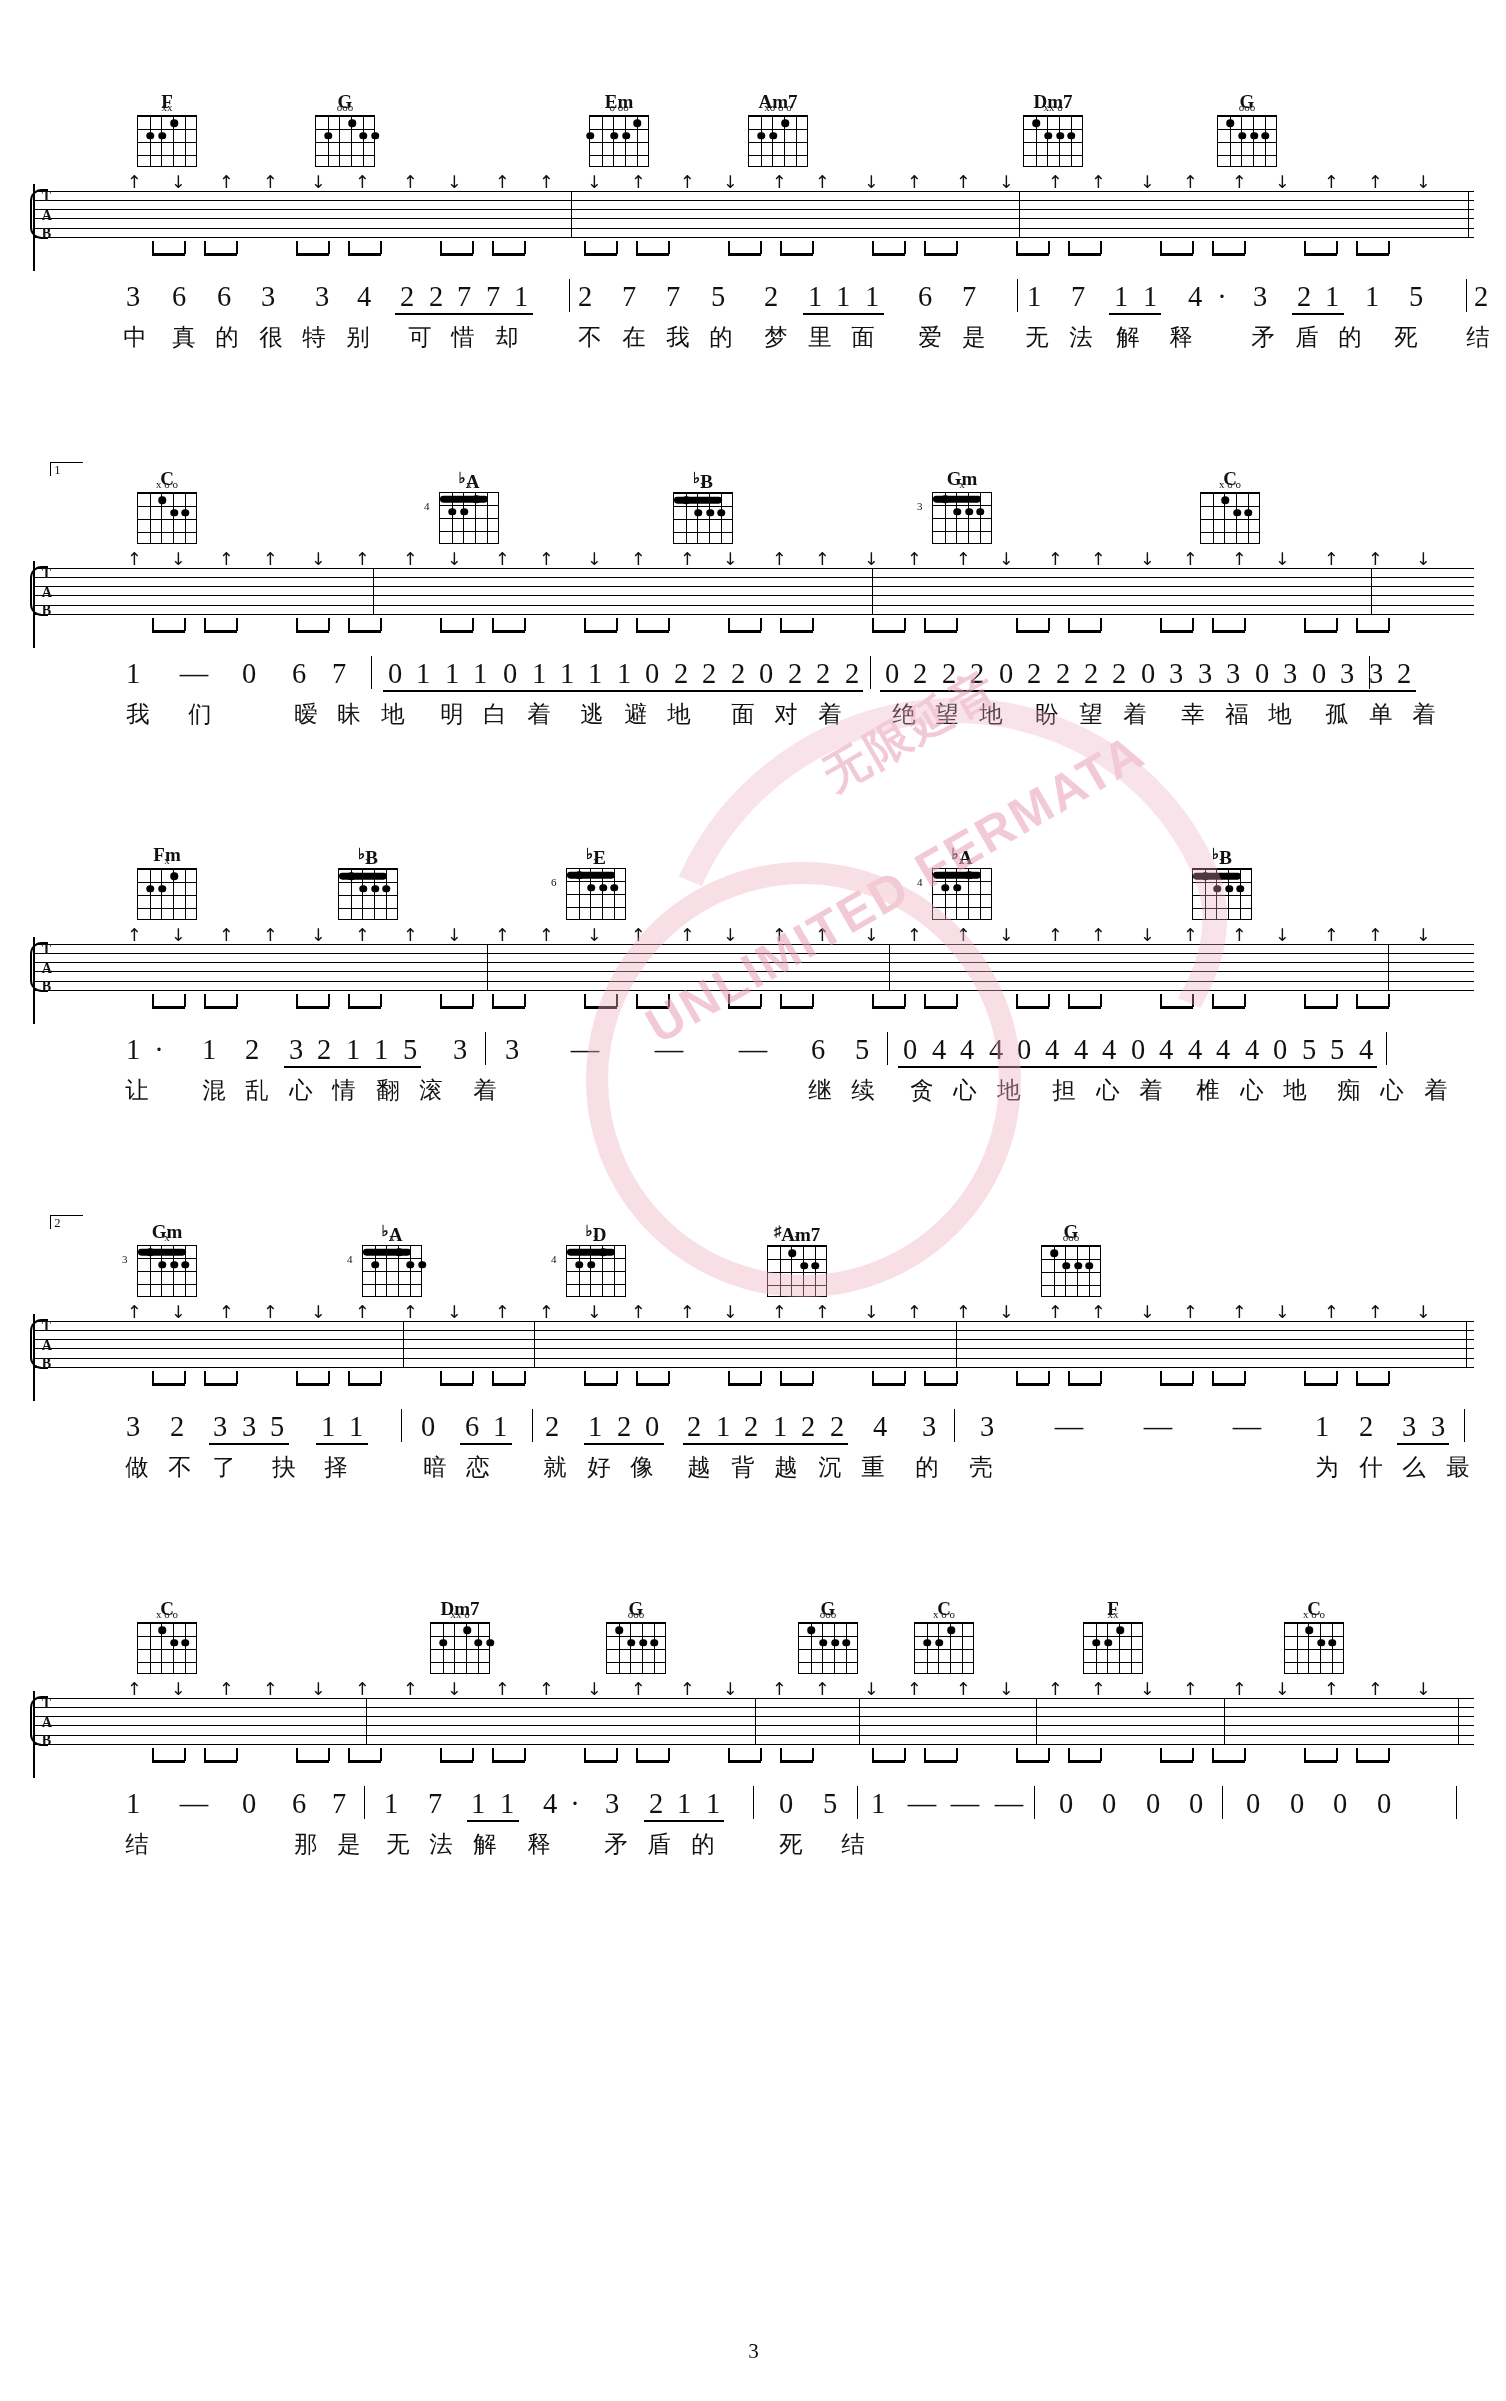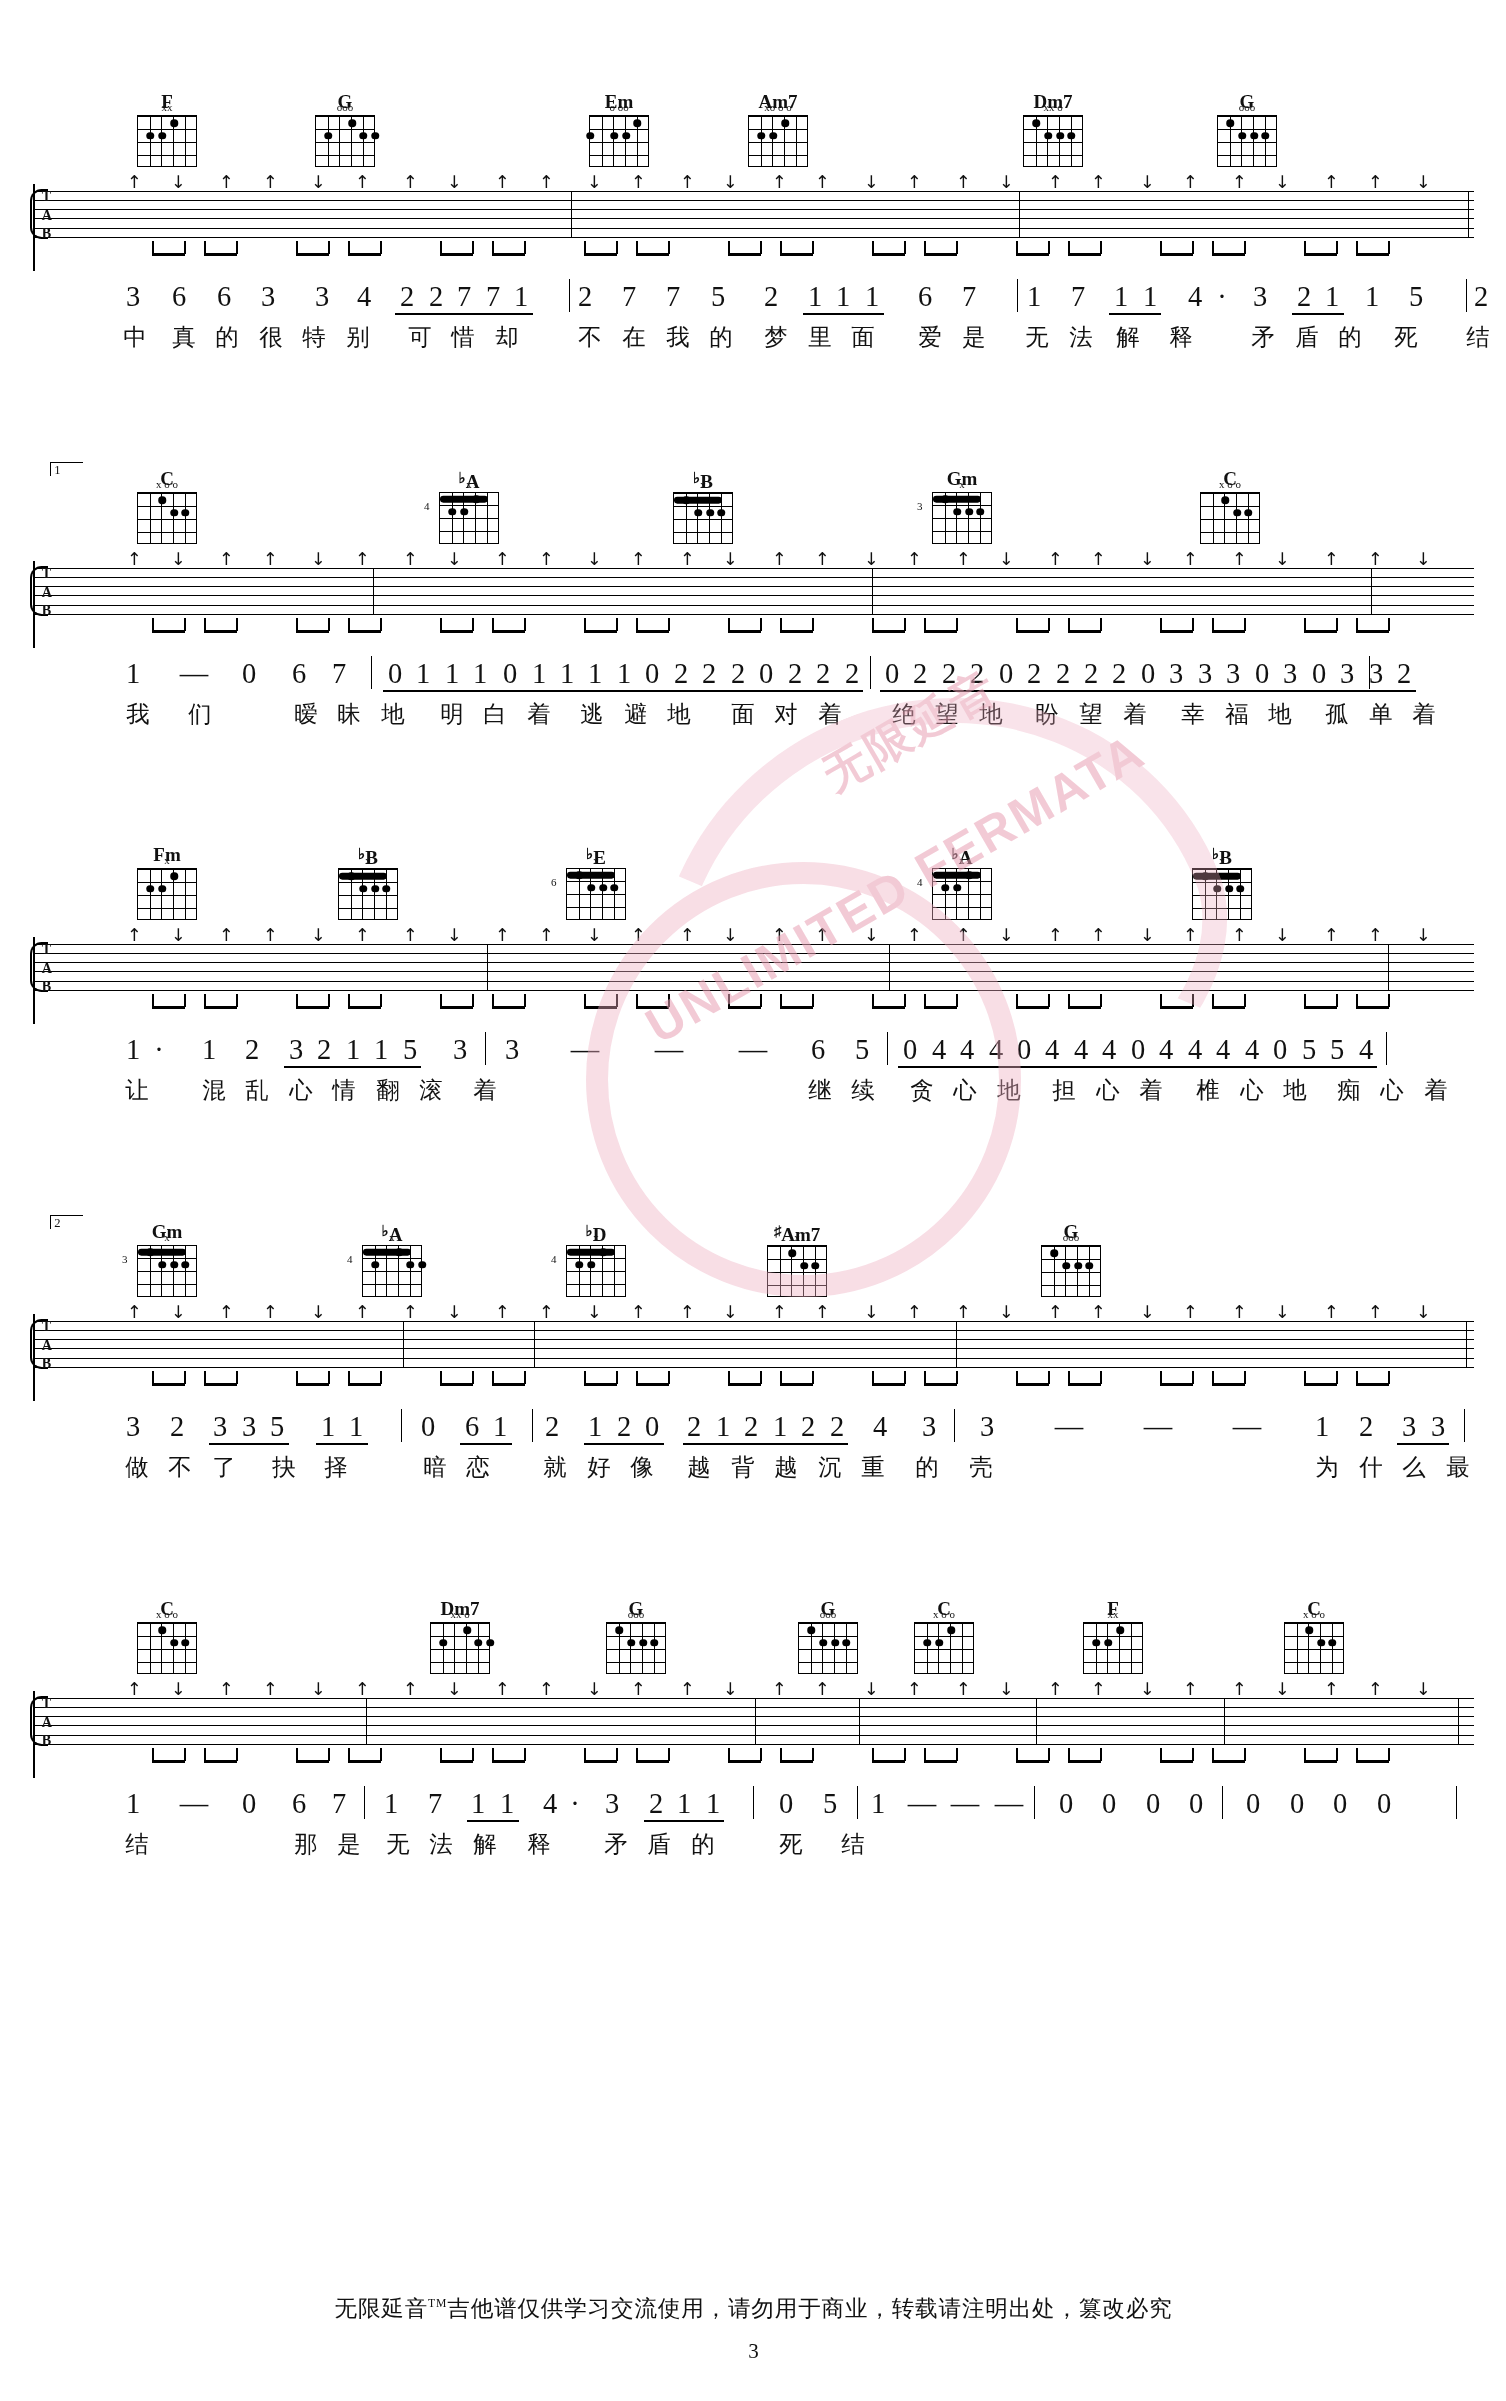--- a/index.html
+++ b/index.html
@@ -1583,20 +1583,17 @@
             <span class="lyr" style="left: 626px;">盾</span>
             <span class="lyr" style="left: 670px;">的</span>
             <span class="lyr" style="left: 758px;">死</span>
             <span class="lyr" style="left: 820px;">结</span>
           </div>
         </div>
       </div>
     </div>
 
   <div class="footer">
-    <div class="fline">
-      <span>无限延音</span><sup>TM</sup><span>吉他谱仅供学习交流使用，请勿用于商业，转载请注明出处，篡改必究</span>
-    </div>
     <div class="pagenum">3</div>
   </div>
 
 </div>
 
 
 </body></html>

